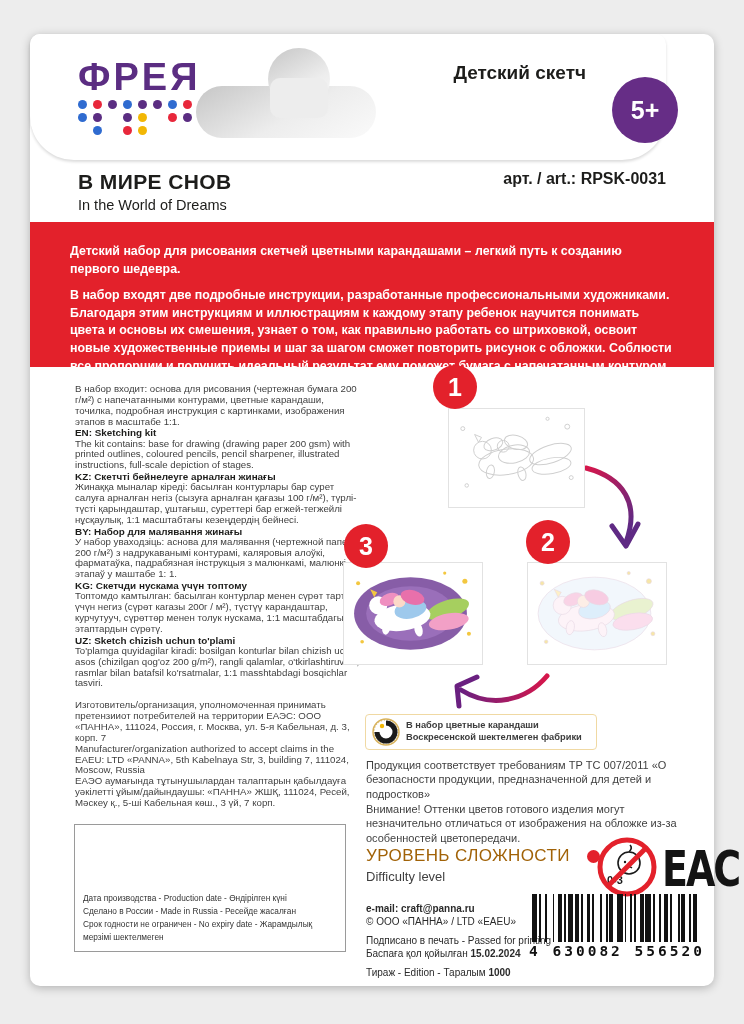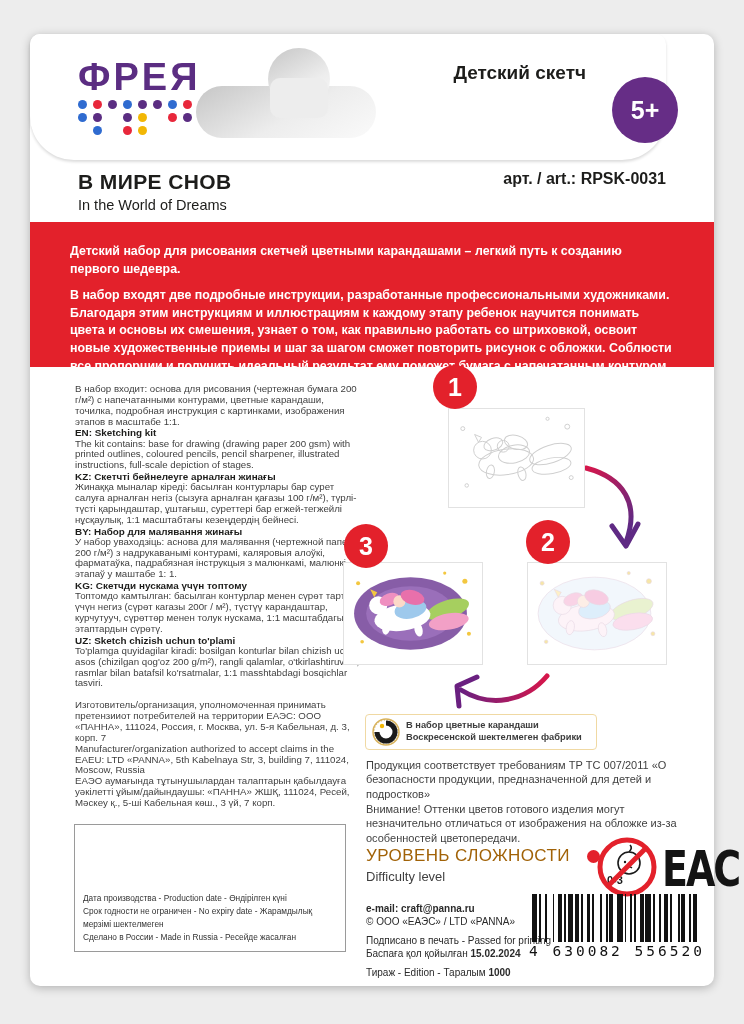--- a/index.html
+++ b/index.html
@@ -104,21 +104,21 @@
 
   
   .footer-text { position:absolute; left:336px; top:868px; font-size:10px; color:#2a2a2a; line-height:1.3; }
   .footer-text .b { font-weight:bold; }
   .footer-text .gap { height:6px; }
 
   .barcode { position:absolute; left:468px; top:860px; width:238px; text-align:center; }
   .bars { display:flex; align-items:flex-end; justify-content:center; height:48px; }
   .bars span { display:inline-block; height:48px; }
   .bars span.black { background:#121212; }
-  .barcode .digits { font-family:"DejaVu Sans Mono", monospace; font-size:14.5px; font-weight:normal;
+  .barcode .digits { font-family:"DejaVu Sans Mono", monospace; font-size:14.5px; font-weight:bold;
                      letter-spacing:3px; color:#111; margin-top:1px; }
 </style>
 </head>
 <body>
 
 <div class="card">
 
   <div class="topper">
     <div class="brand">ФРЕЯ</div>
     <div class="dots" id="logo-dots">
@@ -206,22 +206,22 @@
     <div class="mfr">
       <p>Изготовитель/организация, уполномоченная принимать претензииот потребителей на территории ЕАЭС: ООО «ПАННА», 111024, Россия, г. Москва, ул. 5-я Кабельная, д. 3, корп. 7</p>
       <p>Manufacturer/organization authorized to accept claims in the EAEU: LTD «PANNA», 5th Kabelnaya Str, 3, building 7, 111024, Moscow, Russia</p>
       <p>ЕАЭО аумағында тұтынушылардан талаптарын қабылдауға уәкілетті ұйым/дайындаушы: «ПАННА» ЖШҚ, 111024, Ресей, Мәскеу қ., 5-ші Кабельная көш., 3 үй, 7 корп.</p>
     </div>
   </div>
 
   <div class="prod-box">
     <div class="lines">
       <div>Дата производства - Production date - Өндірілген күні</div>
+      <div>Сделано в России - Made in Russia - Ресейде жасалған</div>
       <div>Срок годности не ограничен - No expiry date - Жарамдылық мерзімі шектелмеген</div>
-      <div>Сделано в России - Made in Russia - Ресейде жасалған</div>
     </div>
   </div>
 
   <div class="step-circle" style="left:403px; top:331px;">1</div>
   <div class="step-card stage1" style="left:418px; top:374px; width:137px; height:100px;">
       <svg viewBox="0 0 137 100" preserveAspectRatio="none">
 <ellipse class="u-bg" cx="66" cy="50" rx="56" ry="36"></ellipse>
 <ellipse class="u-bg2" cx="66" cy="50" rx="44" ry="27"></ellipse>
 <circle class="u-spark" cx="14" cy="20" r="2"></circle>
 <circle class="u-spark" cx="120" cy="18" r="2.5"></circle>
@@ -348,21 +348,21 @@
     <circle cx="37" cy="26" r="1.2" fill="#1a1a1a"></circle>
     <path d="M30 32 Q33 29.5 36 32" fill="none" stroke="#1a1a1a" stroke-width="1.4"></path>
     <text x="11" y="48" font-size="11" font-weight="bold" fill="#1a1a1a" font-family="Liberation Sans, sans-serif">0-3</text>
     <line x1="12" y1="50" x2="50" y2="12" stroke="#e3212b" stroke-width="5"></line>
   </svg>
 
   <div class="eac">ЕАС</div>
 
   <div class="footer-text">
     <div class="b">e-mail: craft@panna.ru</div>
-    <div>© ООО «ЕАЭС» / LTD «PANNA»</div>
+    <div>© ООО «ПАННА» / LTD «EAEU»</div>
     <div class="gap"></div>
     <div>Подписано в печать - Passed for printing</div>
     <div>
       <span>Баспаға қол қойылған </span><span class="b">15.02.2024</span>
     </div>
     <div class="gap"></div>
     <div>
       <span>Тираж - Edition - Таралым </span><span class="b">1000</span>
     </div>
   </div>

